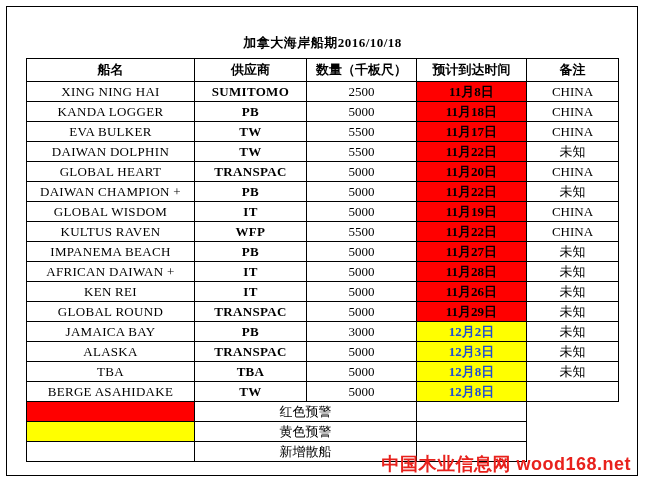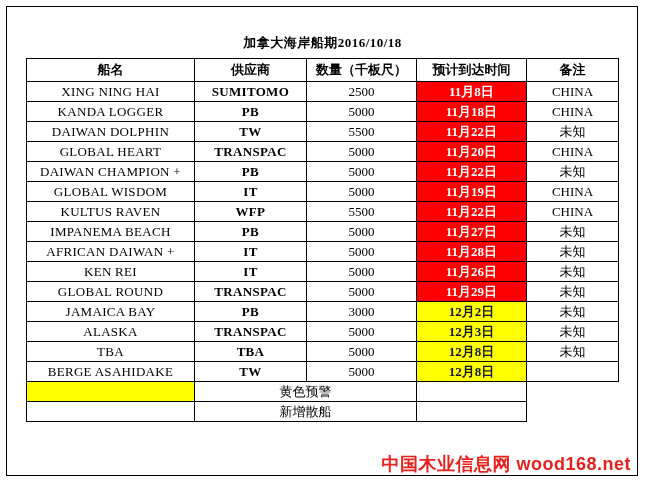--- a/index.html
+++ b/index.html
@@ -73,25 +73,25 @@
     font-size: 13.5px;
     letter-spacing: 0.3px;
   }
   .qty { font-size: 13px; }
   .eta {
     font-weight: bold;
     font-size: 13.5px;
   }
   .eta-red {
     background: #ff0000;
-    color: #ffffff;
+    color: #000000;
   }
   .eta-yellow {
     background: #ffff00;
-    color: #0f172a;
+    color: #1d4ed8;
   }
   .remark { font-size: 12.5px; }
   .legend-swatch-red {
     background: #ff0000;
   }
   .legend-swatch-yellow {
     background: #ffff00;
   }
   .legend-text {
     font-size: 13.5px;
@@ -147,20 +147,27 @@
         <td class="remark">CHINA</td>
       </tr>
       <tr>
         <td class="ship">KANDA LOGGER</td>
         <td class="supplier">PB</td>
         <td class="qty">5000</td>
         <td class="eta eta-red">11月18日</td>
         <td class="remark">CHINA</td>
       </tr>
       <tr>
+        <td class="ship">EVA BULKER</td>
+        <td class="supplier">TW</td>
+        <td class="qty">5500</td>
+        <td class="eta eta-red">11月17日</td>
+        <td class="remark">CHINA</td>
+      </tr>
+      <tr>
         <td class="ship">DAIWAN DOLPHIN</td>
         <td class="supplier">TW</td>
         <td class="qty">5500</td>
         <td class="eta eta-red">11月22日</td>
         <td class="remark">未知</td>
       </tr>
       <tr>
         <td class="ship">GLOBAL HEART</td>
         <td class="supplier">TRANSPAC</td>
         <td class="qty">5000</td>
@@ -239,20 +246,26 @@
       </tr>
       <tr>
         <td class="ship">BERGE ASAHIDAKE</td>
         <td class="supplier">TW</td>
         <td class="qty">5000</td>
         <td class="eta eta-yellow">12月8日</td>
         <td class="remark"></td>
       </tr>
 
       <tr>
+        <td class="legend-swatch-red"></td>
+        <td class="legend-text" colspan="2">红色预警</td>
+        <td></td>
+        <td class="noborder"></td>
+      </tr>
+      <tr>
         <td class="legend-swatch-yellow"></td>
         <td class="legend-text" colspan="2">黄色预警</td>
         <td></td>
         <td class="noborder"></td>
       </tr>
       <tr>
         <td></td>
         <td class="legend-text" colspan="2">新增散船</td>
         <td></td>
         <td class="noborder"></td>

